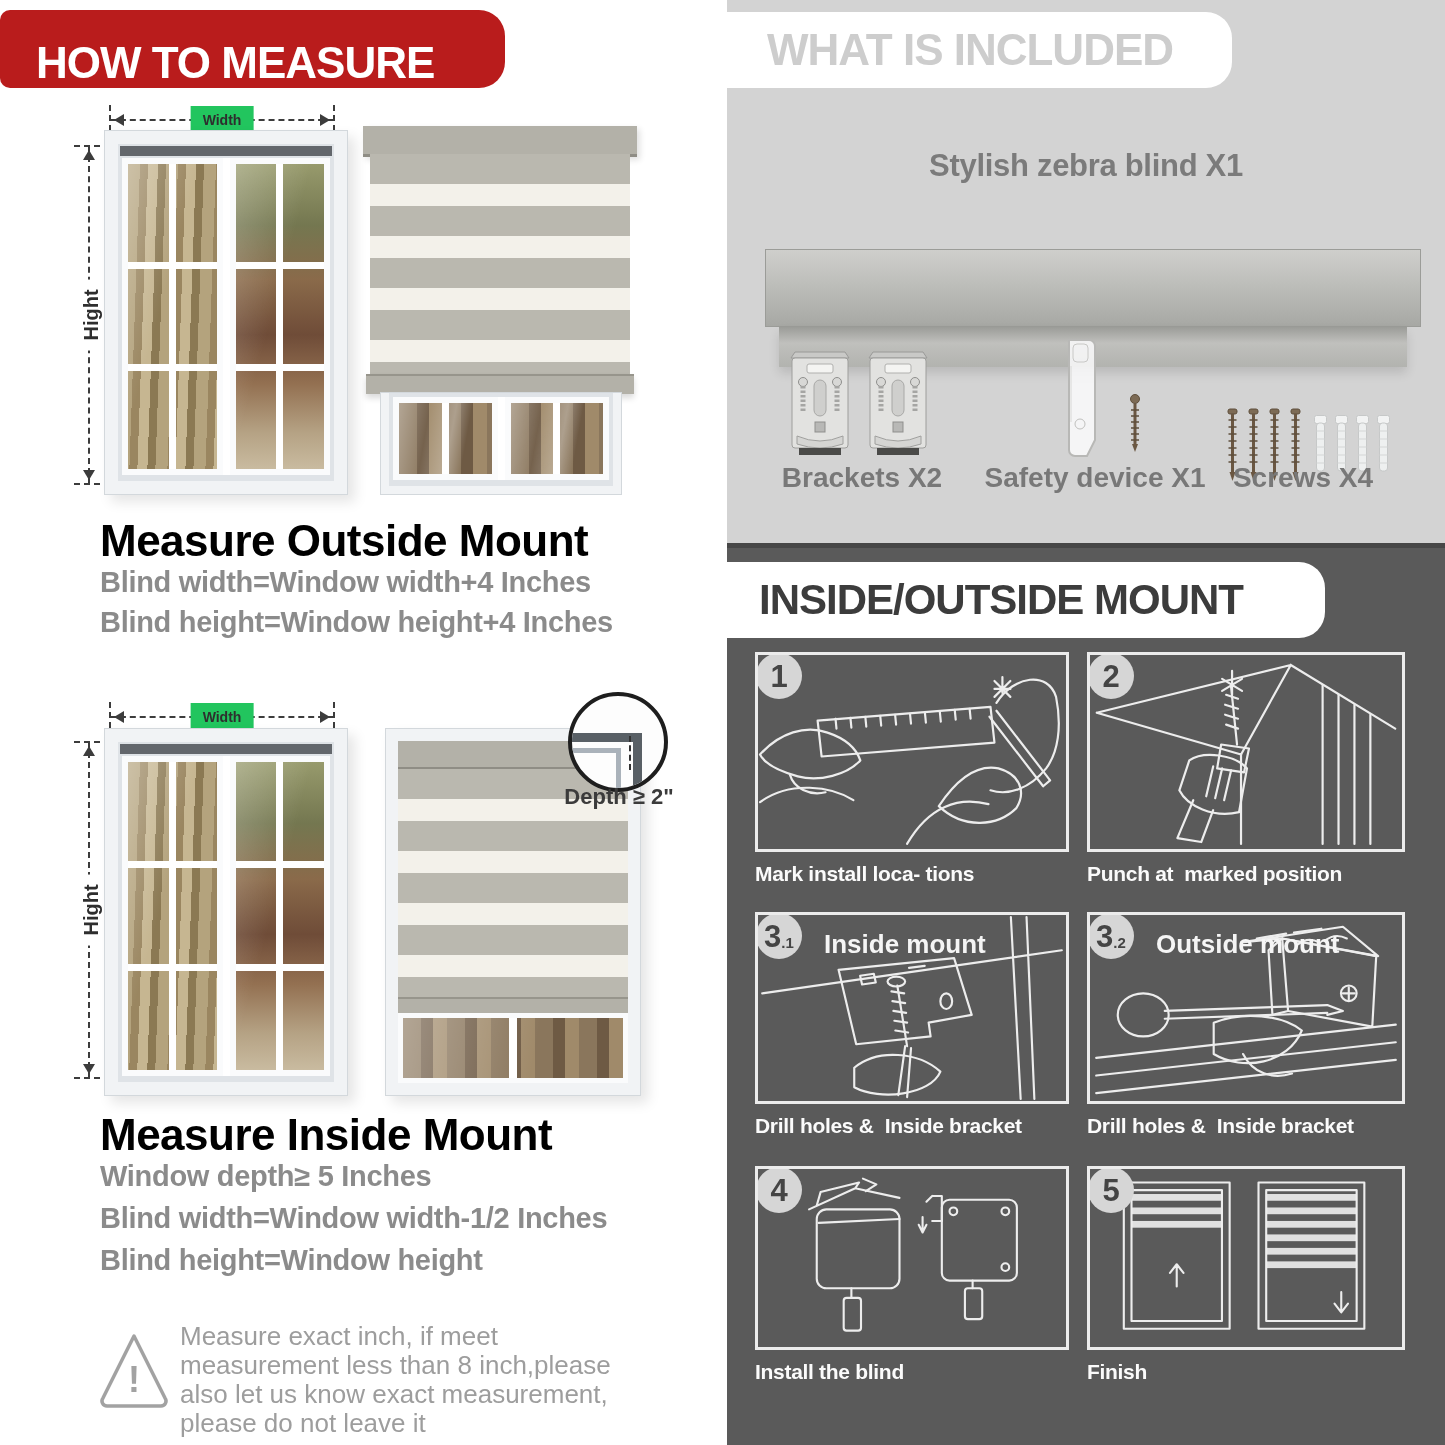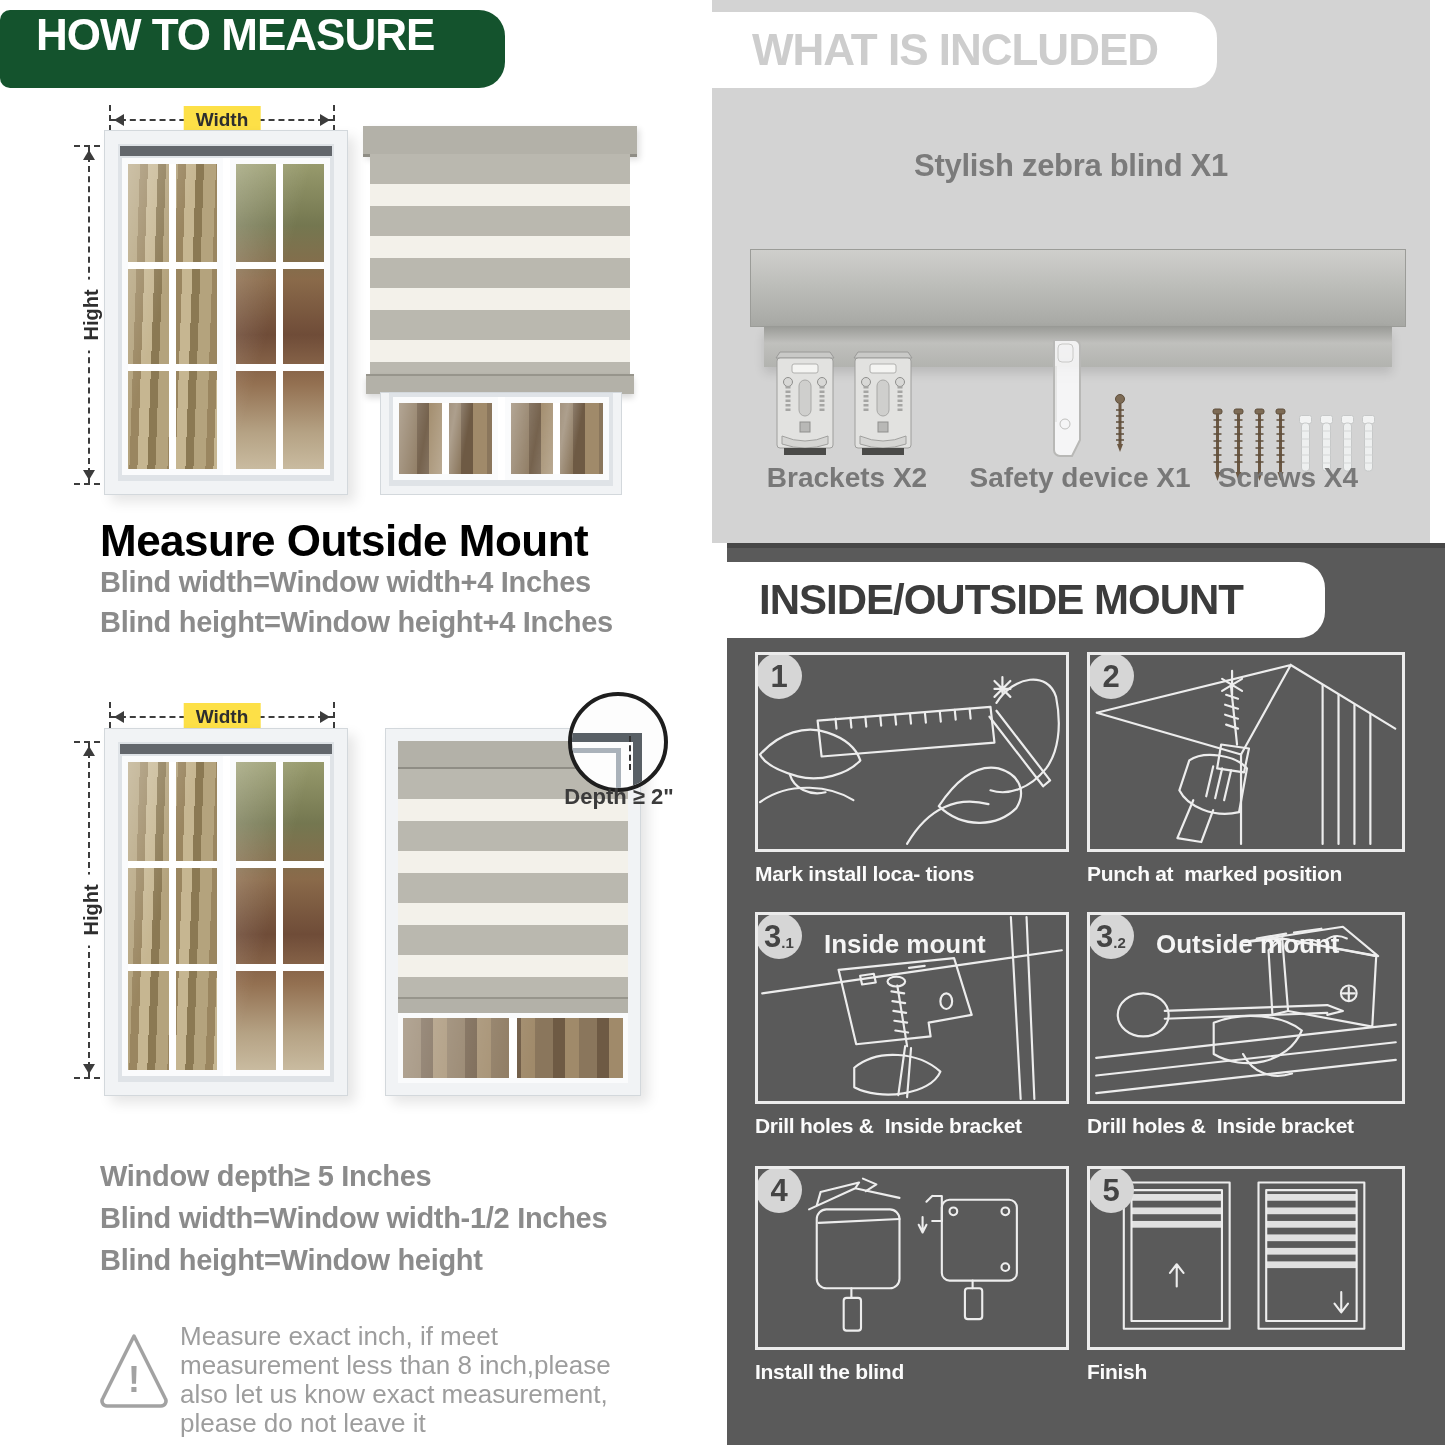--- a/index.html
+++ b/index.html
@@ -3,40 +3,40 @@
 <meta charset="utf-8">
 <style>
   html,body{margin:0;padding:0;background:#fff;}
   body{width:1445px;height:1445px;overflow:hidden;position:relative;
        font-family:"Liberation Sans","DejaVu Sans",sans-serif;}
   .abs{position:absolute;}
   .canvas{position:absolute;left:0;top:0;width:1445px;height:1445px;background:#fff;}
 
   
   .left-sec{position:absolute;left:0;top:0;width:727px;height:1445px;background:#ffffff;}
-  .banner-gray{position:absolute;left:0;top:10px;width:505px;height:78px;background:#14532d;
-    border-radius:10px 26px 26px 10px;display:flex;align-items:flex-start;padding-left:36px;box-sizing:border-box;}
+  .banner-gray{position:absolute;left:0;top:10px;width:505px;height:78px;background:#b91c1c;
+    border-radius:10px 26px 26px 10px;display:flex;align-items:flex-end;padding-left:36px;box-sizing:border-box;}
   .banner-gray span{color:#ffffff;font-weight:bold;font-size:44px;letter-spacing:-1px;}
 
   .h-title{position:absolute;left:100px;color:#000000;font-weight:bold;font-size:44px;letter-spacing:-0.5px;}
   .h-line{position:absolute;left:100px;color:#8b8b8b;font-weight:bold;font-size:29px;letter-spacing:-0.3px;}
 
   
   .dim-h{position:absolute;height:0;border-top:2px dashed #3c3c3c;}
   .dim-v{position:absolute;width:0;border-left:2px dashed #3c3c3c;}
   .ah-l{position:absolute;left:-2px;top:-7px;width:0;height:0;border:6px solid transparent;border-right:10px solid #3c3c3c;}
   .ah-r{position:absolute;right:-2px;top:-7px;width:0;height:0;border:6px solid transparent;border-left:10px solid #3c3c3c;}
   .av-t{position:absolute;top:-2px;left:-7px;width:0;height:0;border:6px solid transparent;border-bottom:10px solid #3c3c3c;}
   .av-b{position:absolute;bottom:-2px;left:-7px;width:0;height:0;border:6px solid transparent;border-top:10px solid #3c3c3c;}
   .tick-l{position:absolute;left:-1px;top:-16px;height:36px;border-left:2px dashed #3c3c3c;}
   .tick-r{position:absolute;right:-1px;top:-16px;height:36px;border-left:2px dashed #3c3c3c;}
   .tick-t{position:absolute;top:-1px;left:-16px;width:36px;border-top:2px dashed #3c3c3c;}
   .tick-b{position:absolute;bottom:-1px;left:-16px;width:36px;border-top:2px dashed #3c3c3c;}
-  .dim-label-h{position:absolute;left:50%;top:-15px;transform:translateX(-50%);background:#fde047;
-    padding:0 12px;font-weight:bold;font-size:19px;color:#2e2e2e;line-height:28px;white-space:nowrap;}
+  .dim-label-h{position:absolute;left:50%;top:-15px;transform:translateX(-50%);background:#22c55e;
+    padding:0 12px;font-weight:bold;font-size:14px;color:#2e2e2e;line-height:28px;white-space:nowrap;}
   .dim-label-v{position:absolute;top:50%;left:1px;transform:translate(-50%,-50%) rotate(180deg);
     writing-mode:vertical-rl;background:#fff;padding:10px 0;font-weight:bold;font-size:20px;color:#2e2e2e;white-space:nowrap;}
 
   
   .winframe{position:absolute;background:#f1f3f5;border:1px solid #d3d8dc;box-sizing:border-box;
     box-shadow:7px 7px 12px rgba(0,0,0,0.10);}
   .win-open{position:absolute;left:13px;right:13px;top:13px;bottom:13px;background:#dfe3e7;}
   .win-topstrip{position:absolute;left:2px;right:2px;top:2px;height:10px;background:#63676c;}
   .leaves{position:absolute;left:4px;right:4px;top:14px;bottom:6px;display:flex;gap:7px;background:#ffffff;}
   .leaf{flex:1;border:6px solid #fafbfc;box-sizing:border-box;}
@@ -74,21 +74,21 @@
     border-top:9px solid #596066;border-right:9px solid #596066;}
   .mag-l2{position:absolute;left:-10%;top:57%;width:58%;height:55%;
     border-top:5px solid #aab2ba;border-right:5px solid #aab2ba;}
   .mag-dash{position:absolute;left:62%;top:44%;height:36%;border-left:2px dashed #333;}
   .depth-label{position:absolute;font-weight:bold;font-size:22px;color:#3b3b3b;text-align:center;}
 
   .warn-text{position:absolute;left:180px;top:1322px;width:460px;color:#9d9d9d;
     font-size:26px;line-height:29px;}
 
   
-  .right-top{position:absolute;left:712px;top:0;width:718px;height:543px;background:#d3d3d3;}
+  .right-top{position:absolute;left:727px;top:0;width:718px;height:543px;background:#d3d3d3;}
   .banner-white-lt{position:absolute;left:0;top:12px;width:505px;height:76px;background:#ffffff;
     border-radius:0 26px 26px 0;display:flex;align-items:center;padding-left:40px;box-sizing:border-box;}
   .banner-white-lt span{color:#cdcdcd;font-weight:bold;font-size:44px;letter-spacing:-1px;}
   .stylish{position:absolute;left:0;top:148px;width:100%;text-align:center;
     color:#7b7b7b;font-weight:bold;font-size:31px;letter-spacing:-0.3px;}
   .headrail{position:absolute;left:38px;top:249px;width:656px;height:78px;
     background:linear-gradient(180deg,#cfcfcc 0%,#bdbeba 45%,#a7a8a4 100%);
     border:1px solid #9b9c98;box-sizing:border-box;}
   .headrail-lip{position:absolute;left:52px;top:327px;width:628px;height:40px;
     background:linear-gradient(180deg,#9b9c98 0%,#c0c0bd 40%,#b2b3af 100%);
@@ -202,20 +202,21 @@
       </div>
     </div>
 
     <div class="mag" style="left:568px;top:692px;width:92px;height:92px;">
       <div class="mag-l1"></div>
       <div class="mag-l2"></div>
       <div class="mag-dash"></div>
     </div>
     <div class="depth-label" style="left:552px;top:784px;width:134px;">Depth ≥ 2"</div>
 
+    <div class="h-title" style="top:1110px;">Measure Inside Mount</div>
     <div class="h-line" style="top:1160px;">Window depth≥ 5 Inches</div>
     <div class="h-line" style="top:1202px;">Blind width=Window width-1/2 Inches</div>
     <div class="h-line" style="top:1244px;">Blind height=Window height</div>
 
     <svg class="abs" style="left:98px;top:1330px;" width="72" height="78" viewBox="0 0 72 78">
       <path d="M36,6 L67,68 a5,5 0 0 1 -4,8 H9 a5,5 0 0 1 -4,-8 Z" fill="none" stroke="#a2a2a2" stroke-width="3.5" stroke-linejoin="round"></path>
       <text x="36" y="62" text-anchor="middle" font-size="36" font-weight="bold" fill="#a2a2a2">!</text>
     </svg>
     <div class="warn-text">Measure exact inch, if meet measurement less than 8 inch,please also let us know exact measurement, please do not leave it</div>
   </section>

